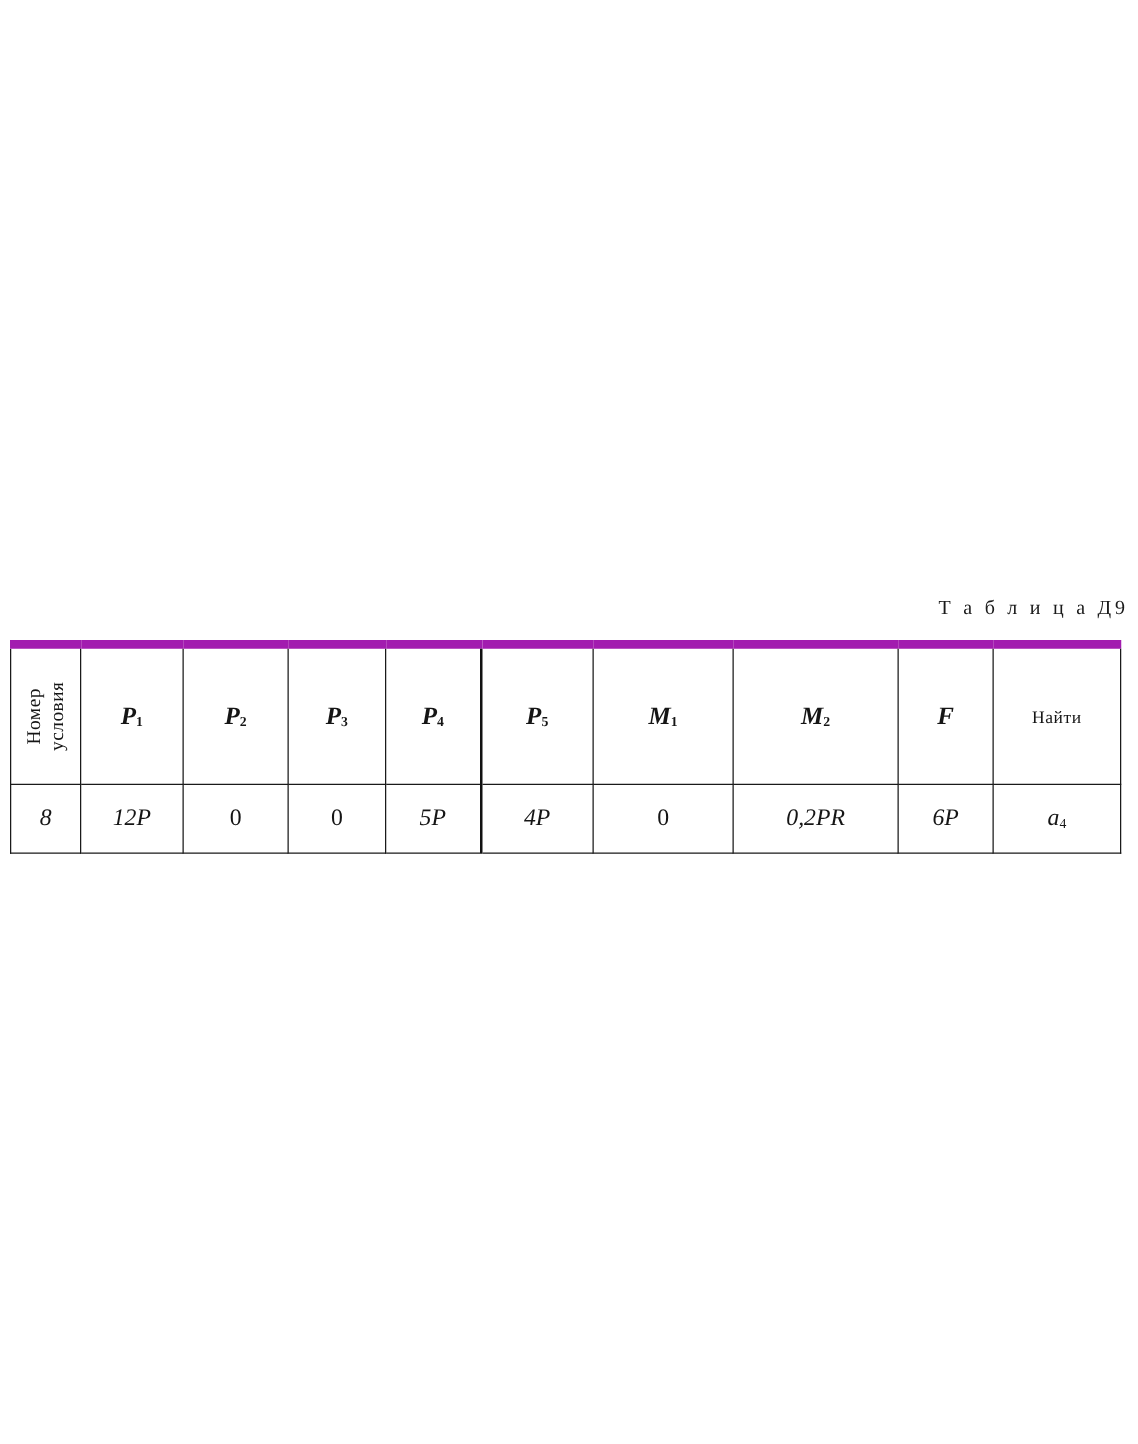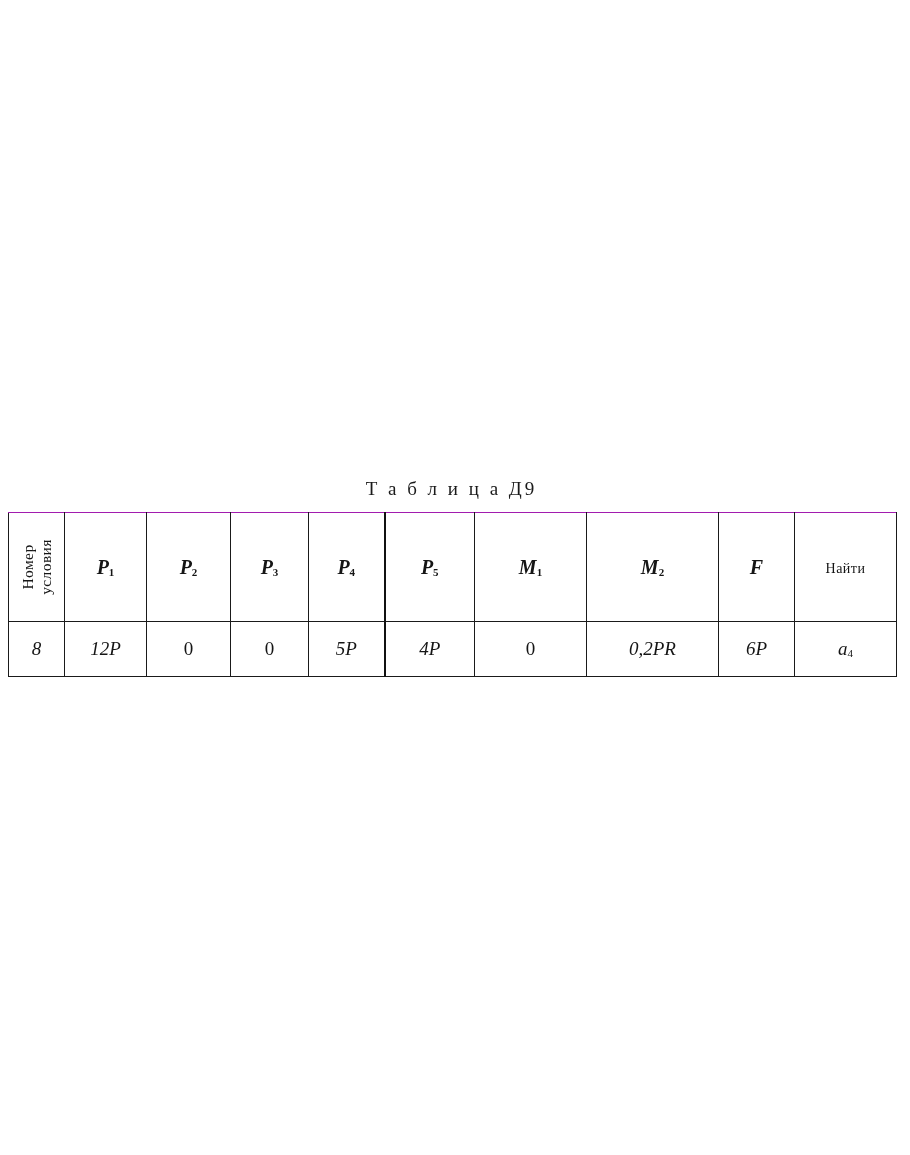--- a/index.html
+++ b/index.html
@@ -15,23 +15,23 @@
     color: #111111;
     overflow: hidden;
   }
 
   
   .caption {
     position: absolute;
     left: 0;
     top: 478px;
     width: 903px;
-    text-align: center;
+    text-align: right;
     font-family: "Liberation Serif", serif;
-    font-size: 19px;
+    font-size: 16px;
     letter-spacing: 3px;
     color: #1a1a1a;
     white-space: nowrap;
   }
 
   
   .table-wrap {
     position: absolute;
     left: 8px;
     top: 512px;
@@ -47,21 +47,21 @@
     border-right: 1px solid #1a1a1a;
     text-align: center;
     vertical-align: middle;
     font-size: 19px;
     font-style: italic;
     color: #151515;
     padding: 0;
   }
   table.dtable tr.head td {
     height: 108px;
-    border-top: 1px solid #a21caf;
+    border-top: 7px solid #a21caf;
     border-bottom: 1px solid #1a1a1a;
   }
   table.dtable tr.body td {
     height: 54px;
     border-bottom: 1px solid #1a1a1a;
   }
   
   table.dtable td.first { border-left: 1px solid #1a1a1a; }
   table.dtable td.last  { border-right: 1px solid #1a1a1a; }
 

